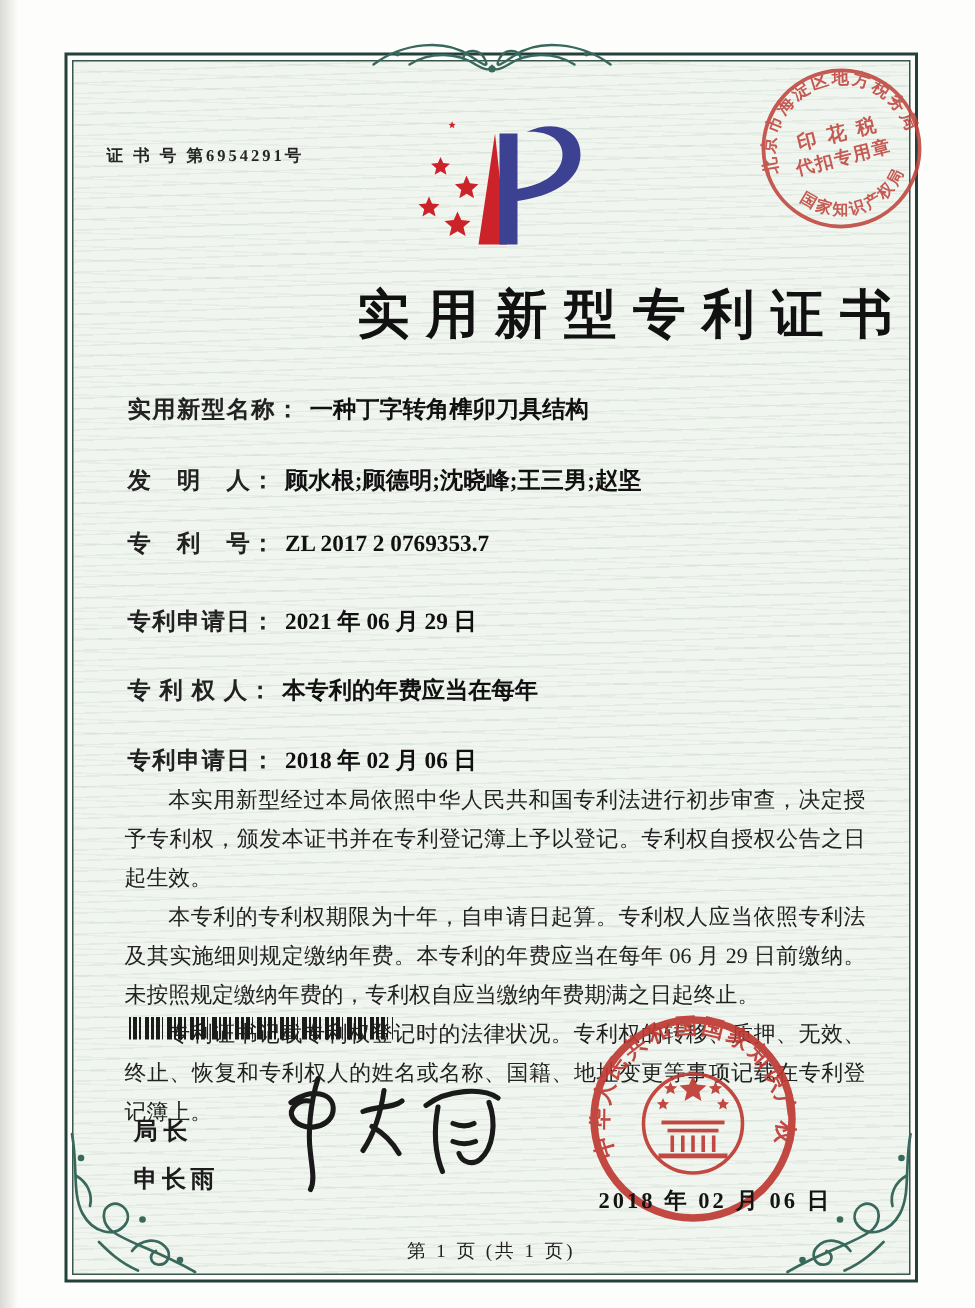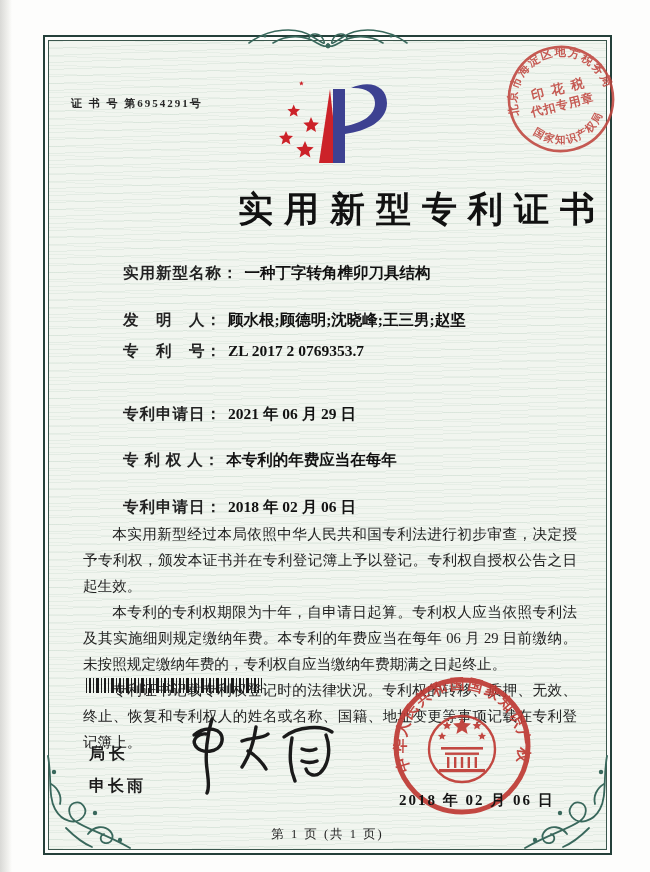--- a/index.html
+++ b/index.html
@@ -24,23 +24,23 @@
   }
   .cert-no{position:absolute;left:22px;top:55px;font-size:11px;letter-spacing:2px;font-weight:600;color:#262626;}
   .title{
     position:absolute;left:0;right:0;top:145px;margin:0;text-align:right;
     font-size:35px;font-weight:700;letter-spacing:11px;text-indent:11px;color:#111;
   }
   .logo{position:absolute;left:204px;top:30px;}
   .tax-stamp{position:absolute;left:454px;top:0px;transform:rotate(-14deg);opacity:.88;}
   .fields{position:absolute;left:36px;top:218px;width:500px;}
   .field-row{position:absolute;left:0;font-size:15.5px;white-space:nowrap;}
-  .field-row .lbl{font-weight:600;letter-spacing:1px;color:#222;margin-left:38px;}
+  .field-row .lbl{font-weight:600;letter-spacing:1px;color:#222;}
   .field-row .val{font-weight:600;color:#111;margin-left:6px;}
-  .r0{top:4px}.r1{top:51px}.r2{top:82px}.r3{top:145px}.r4{top:191px}.r5{top:238px}
+  .r0{top:4px}.r1{top:51px}.r2{top:93px}.r3{top:145px}.r4{top:191px}.r5{top:238px}
   .body-text{
     position:absolute;left:34px;top:480px;width:494px;
     font-size:14.6px;line-height:26px;color:#222;text-align:justify;
   }
   .body-text p{margin:0;text-indent:2em;}
   .barcode{
     position:absolute;left:37px;top:637px;width:176px;height:15px;
     background:repeating-linear-gradient(90deg,
       #1b1b1b 0 1.5px,transparent 1.5px 3px,
       #1b1b1b 3px 5.5px,transparent 5.5px 7px,

